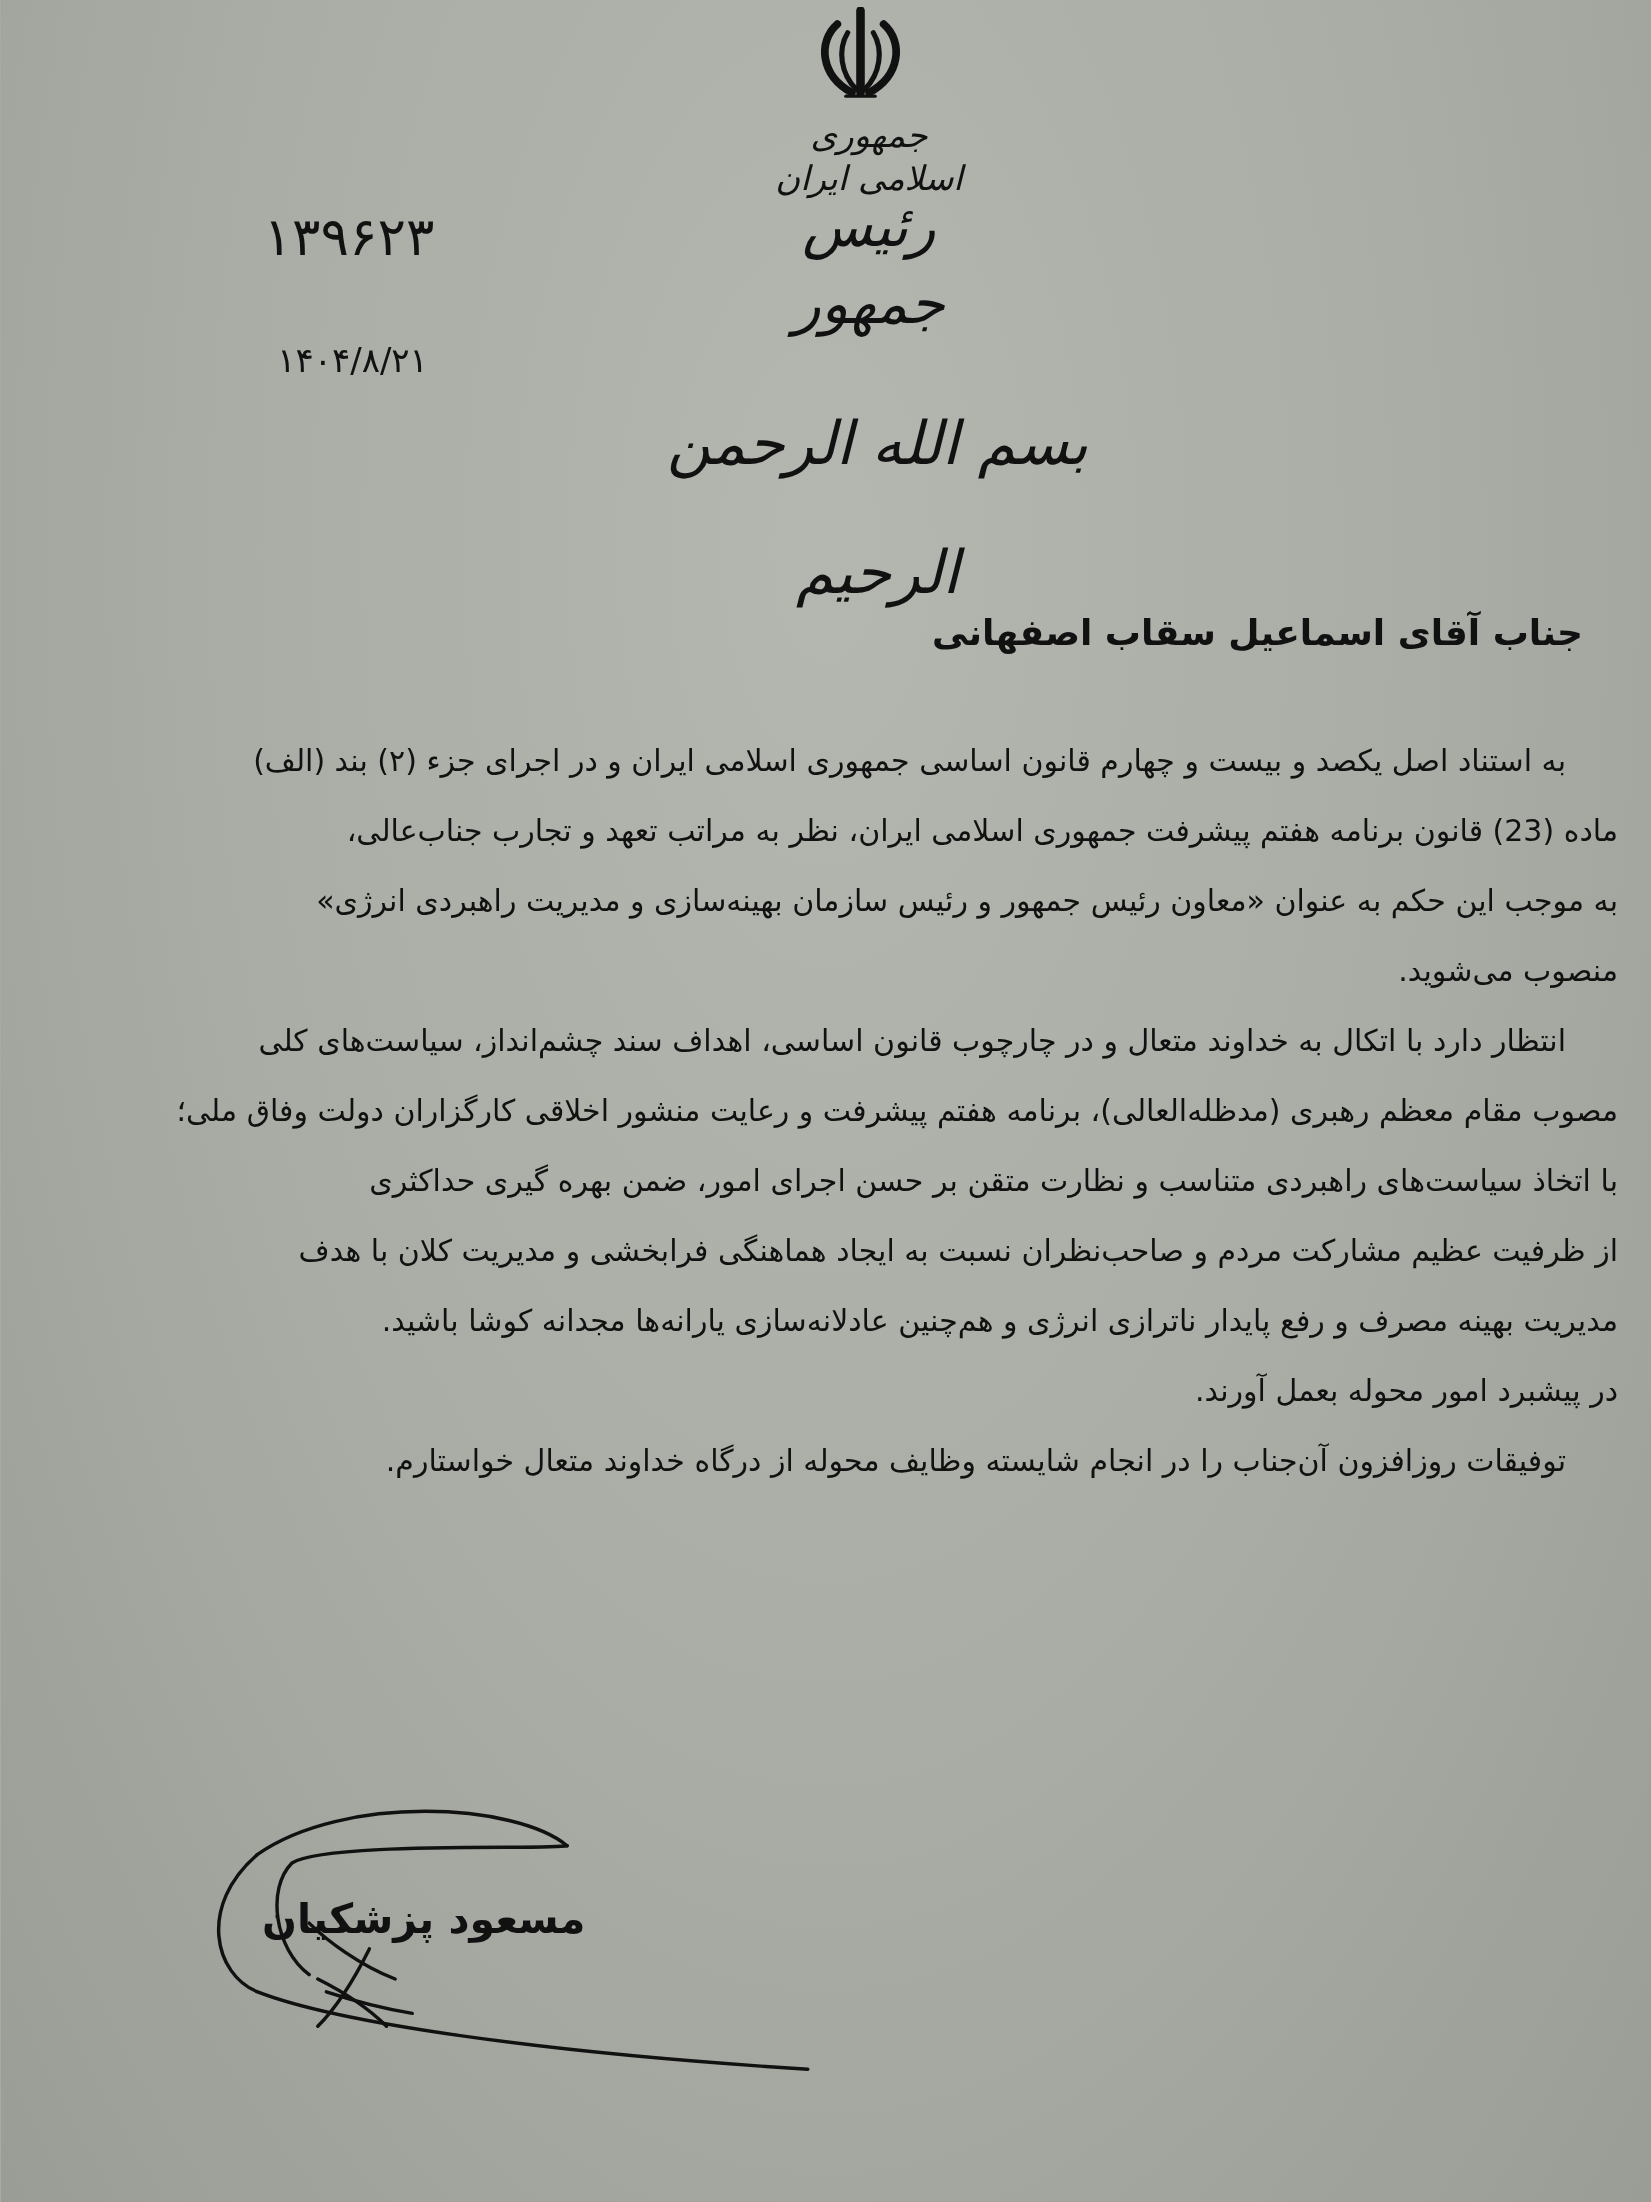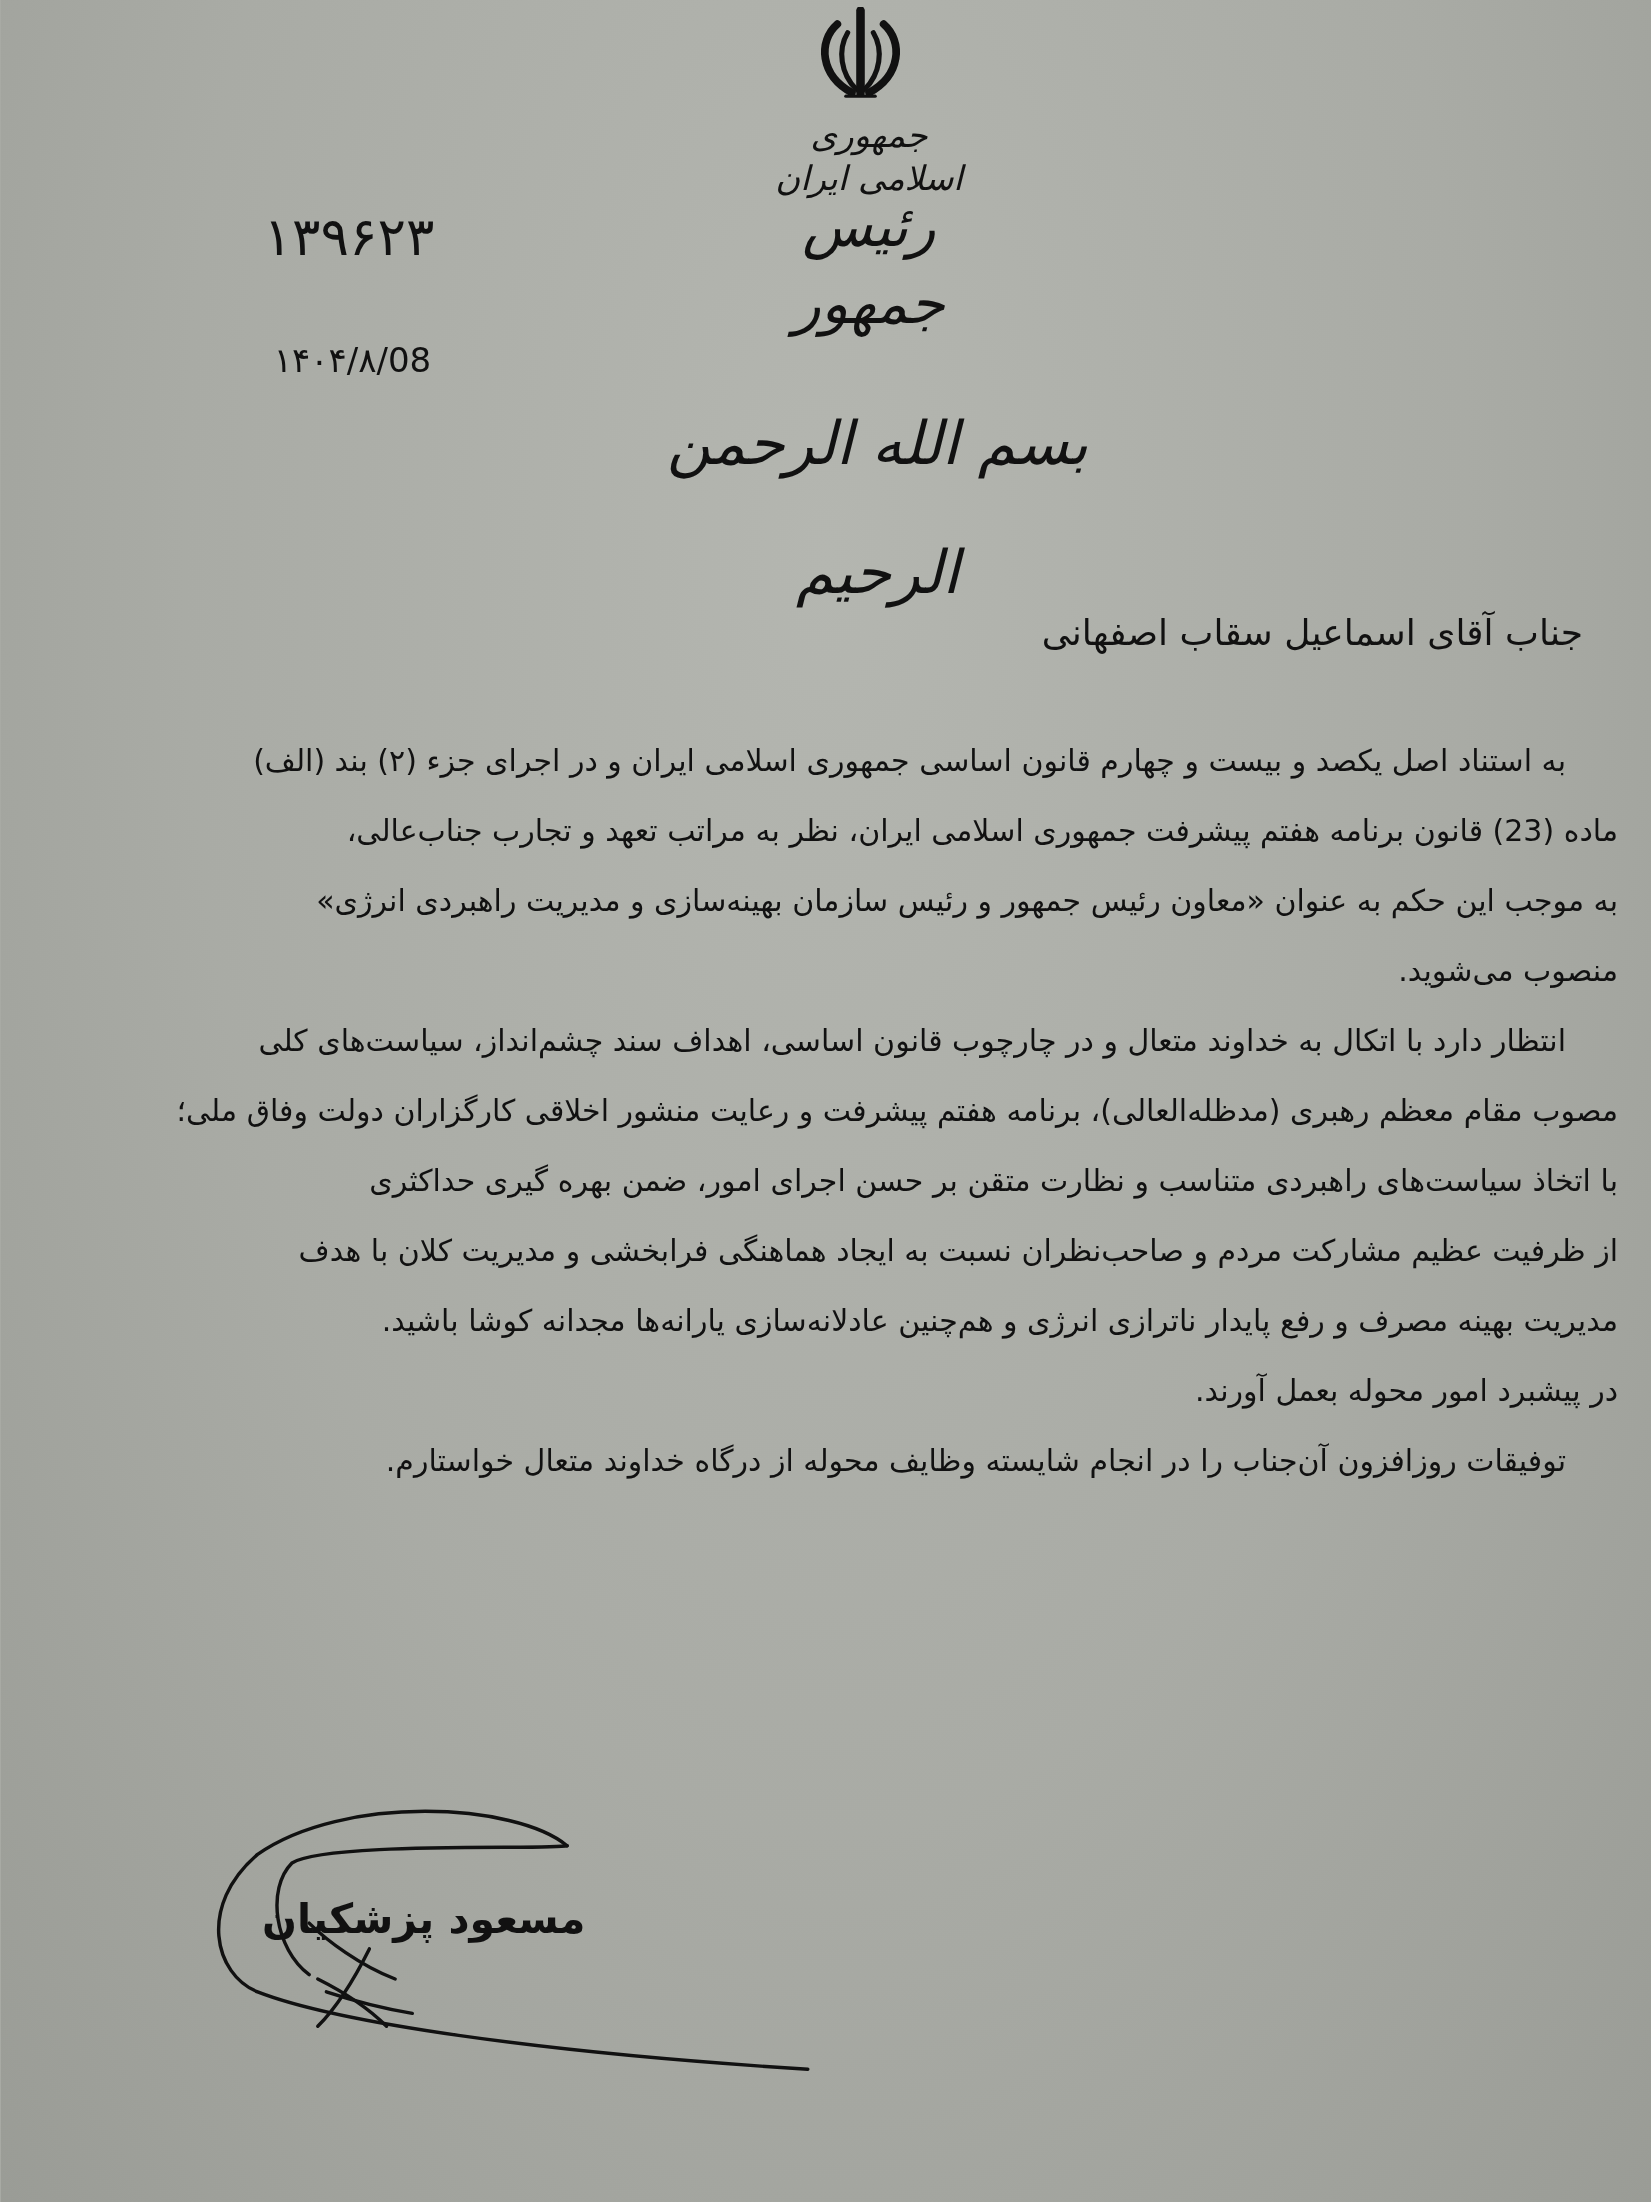--- a/index.html
+++ b/index.html
@@ -66,21 +66,21 @@
       font-family: "DejaVu Serif", serif;
       font-style: italic;
       font-size: 60px;
       line-height: 129px;
       direction: rtl;
     }
 
     .addressee {
       right: 69px; top: 607px;
       font-family: "DejaVu Sans", sans-serif;
-      font-weight: normal;
+      font-weight: bold;
       font-size: 36px;
       line-height: 52px;
       direction: rtl;
     }
 
     .body-text {
       right: 34px; width: 1609px;
       top: 726px;
       font-family: "DejaVu Sans", sans-serif;
       font-size: 30px;
@@ -117,21 +117,21 @@
       <path d="M55 4 L55 100" stroke-width="10"></path>
       <path d="M38 104 L72 104" stroke-width="4"></path>
     </g>
   </svg>
 </div>
 
 <div class="abs letterhead-country">جمهوری اسلامی ایران</div>
 <div class="abs letterhead-office">رئیس جمهور</div>
 
 <div class="abs letter-number">۱۳۹۶۲۳</div>
-<div class="abs letter-date">۱۴۰۴/۸/08</div>
+<div class="abs letter-date">۱۴۰۴/۸/۲۱</div>
 
 <div class="abs bismillah">بسم الله الرحمن الرحیم</div>
 
 <div class="abs addressee">جناب آقای اسماعیل سقاب اصفهانی</div>
 
 <div class="abs body-text">
 
   <div>
     <span class="line indent">به استناد اصل یکصد و بیست و چهارم قانون اساسی جمهوری اسلامی ایران و در اجرای جزء (۲) بند (الف)</span>
     <span class="line">ماده (23) قانون برنامه هفتم پیشرفت جمهوری اسلامی ایران، نظر به مراتب تعهد و تجارب جناب‌عالی،</span>

